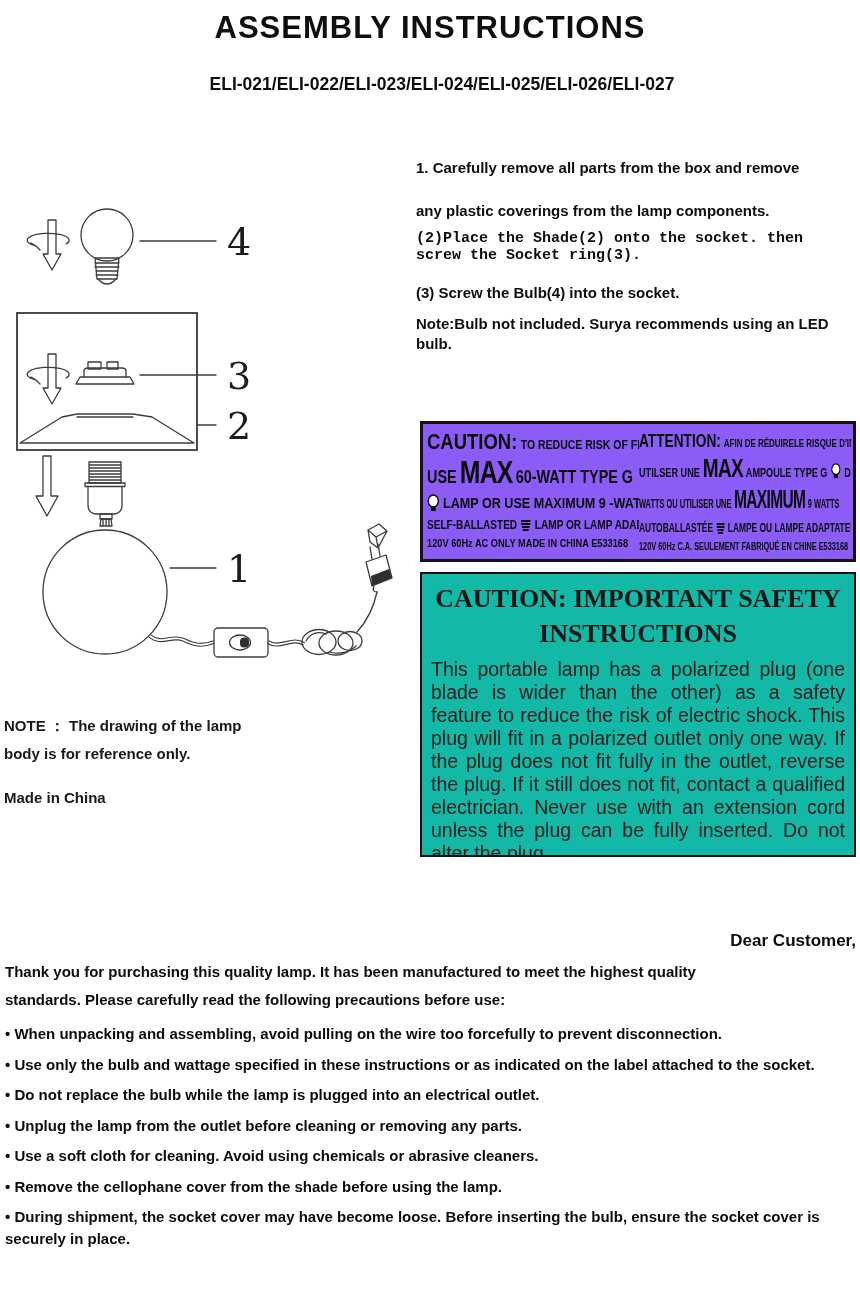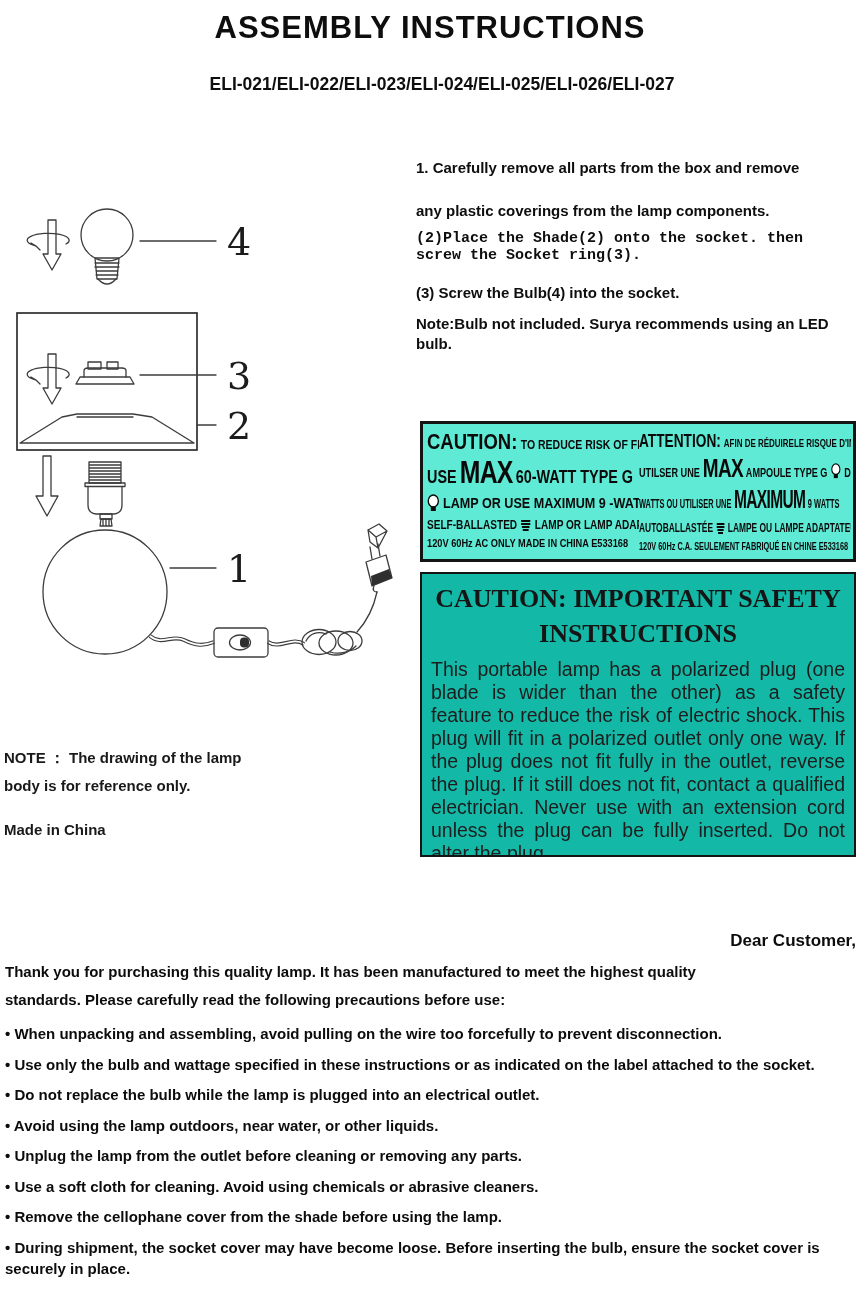--- a/index.html
+++ b/index.html
@@ -25,21 +25,21 @@
 
   
   .diagram { position:absolute; left:0; top:178px; width:420px; height:535px; }
   .diagram svg { display:block; }
   .dstroke { stroke:#3c3c3c; stroke-width:1.3; fill:none; stroke-linecap:round; stroke-linejoin:round; }
   .dthick  { stroke:#2e2e2e; stroke-width:1.7; fill:none; }
   .dnum { font-family:"DejaVu Serif", serif; font-size:38px; fill:#1c1c1c; }
 
   
   .caution-label { position:absolute; left:420px; top:421px; width:436px; height:141px;
-    border:3px solid #141414; background:#5eead4; display:flex; padding:5px 2px 0 4px; }
+    border:3px solid #141414; background:#8b5cf6; display:flex; padding:5px 2px 0 4px; }
   .cl-col { width:50%; overflow:hidden; }
   .cl-row { display:flex; align-items:baseline; white-space:nowrap;
     transform-origin:0 70%; font-weight:700; color:#0a0a0a; }
   .cl-row > * + * { margin-left:4px; }
   .sx84 { transform:scaleX(0.84); }
   .sx80 { transform:scaleX(0.80); }
   .sx76 { transform:scaleX(0.76); }
   .sx70 { transform:scaleX(0.70); }
   .sx62 { transform:scaleX(0.62); }
   .t22 { font-size:22px; } .t18 { font-size:18px; } .t15 { font-size:15px; }
@@ -52,21 +52,21 @@
 
   
   .safety-box { position:absolute; left:420px; top:572px; width:436px; height:285px;
     border:2px solid #141414; background:#14b8a6; padding:7px 9px 0; overflow:hidden; }
   .safety-title { font-family:"Liberation Serif", serif; font-weight:700;
     font-size:26px; line-height:35px; text-align:center; color:#151515; }
   .safety-body { margin-top:7px; font-size:19.5px; line-height:23px;
     text-align:justify; color:#1d1d1d; }
 
   
-  .note-block { position:absolute; left:4px; top:744px; width:400px;
+  .note-block { position:absolute; left:4px; top:712px; width:400px;
     font-size:15px; font-weight:700; line-height:28px; color:#191919; }
   .made-in { margin-top:16px; }
 
   
   .customer { position:absolute; left:5px; top:931px; width:851px; font-weight:700; color:#0c0c0c; }
   .greeting { font-size:17px; margin-bottom:7px;text-align:right; }
   .intro { font-size:15px; line-height:28px; }
   .bullet { font-size:15px; line-height:21.5px; margin-top:9px; }
 </style>
 </head>
@@ -241,20 +241,19 @@
     <div class="made-in">Made in China</div>
   </div>
 
   <div class="customer">
     <div class="greeting">Dear Customer,</div>
     <div class="intro">Thank you for purchasing this quality lamp. It has been manufactured to meet the highest quality</div>
     <div class="intro">standards. Please carefully read the following precautions before use:</div>
     <div class="bullet">• When unpacking and assembling, avoid pulling on the wire too forcefully to prevent disconnection.</div>
     <div class="bullet">• Use only the bulb and wattage specified in these instructions or as indicated on the label attached to the socket.</div>
     <div class="bullet">• Do not replace the bulb while the lamp is plugged into an electrical outlet.</div>
-    <div class="bullet">• Avoid using the lamp outdoors, near water, or other liquids.</div>
     <div class="bullet">• Unplug the lamp from the outlet before cleaning or removing any parts.</div>
     <div class="bullet">• Use a soft cloth for cleaning. Avoid using chemicals or abrasive cleaners.</div>
     <div class="bullet">• Remove the cellophane cover from the shade before using the lamp.</div>
     <div class="bullet">• During shipment, the socket cover may have become loose. Before inserting the bulb, ensure the socket cover is securely in place.</div>
   </div>
 
 </div>
 
 </body></html>

